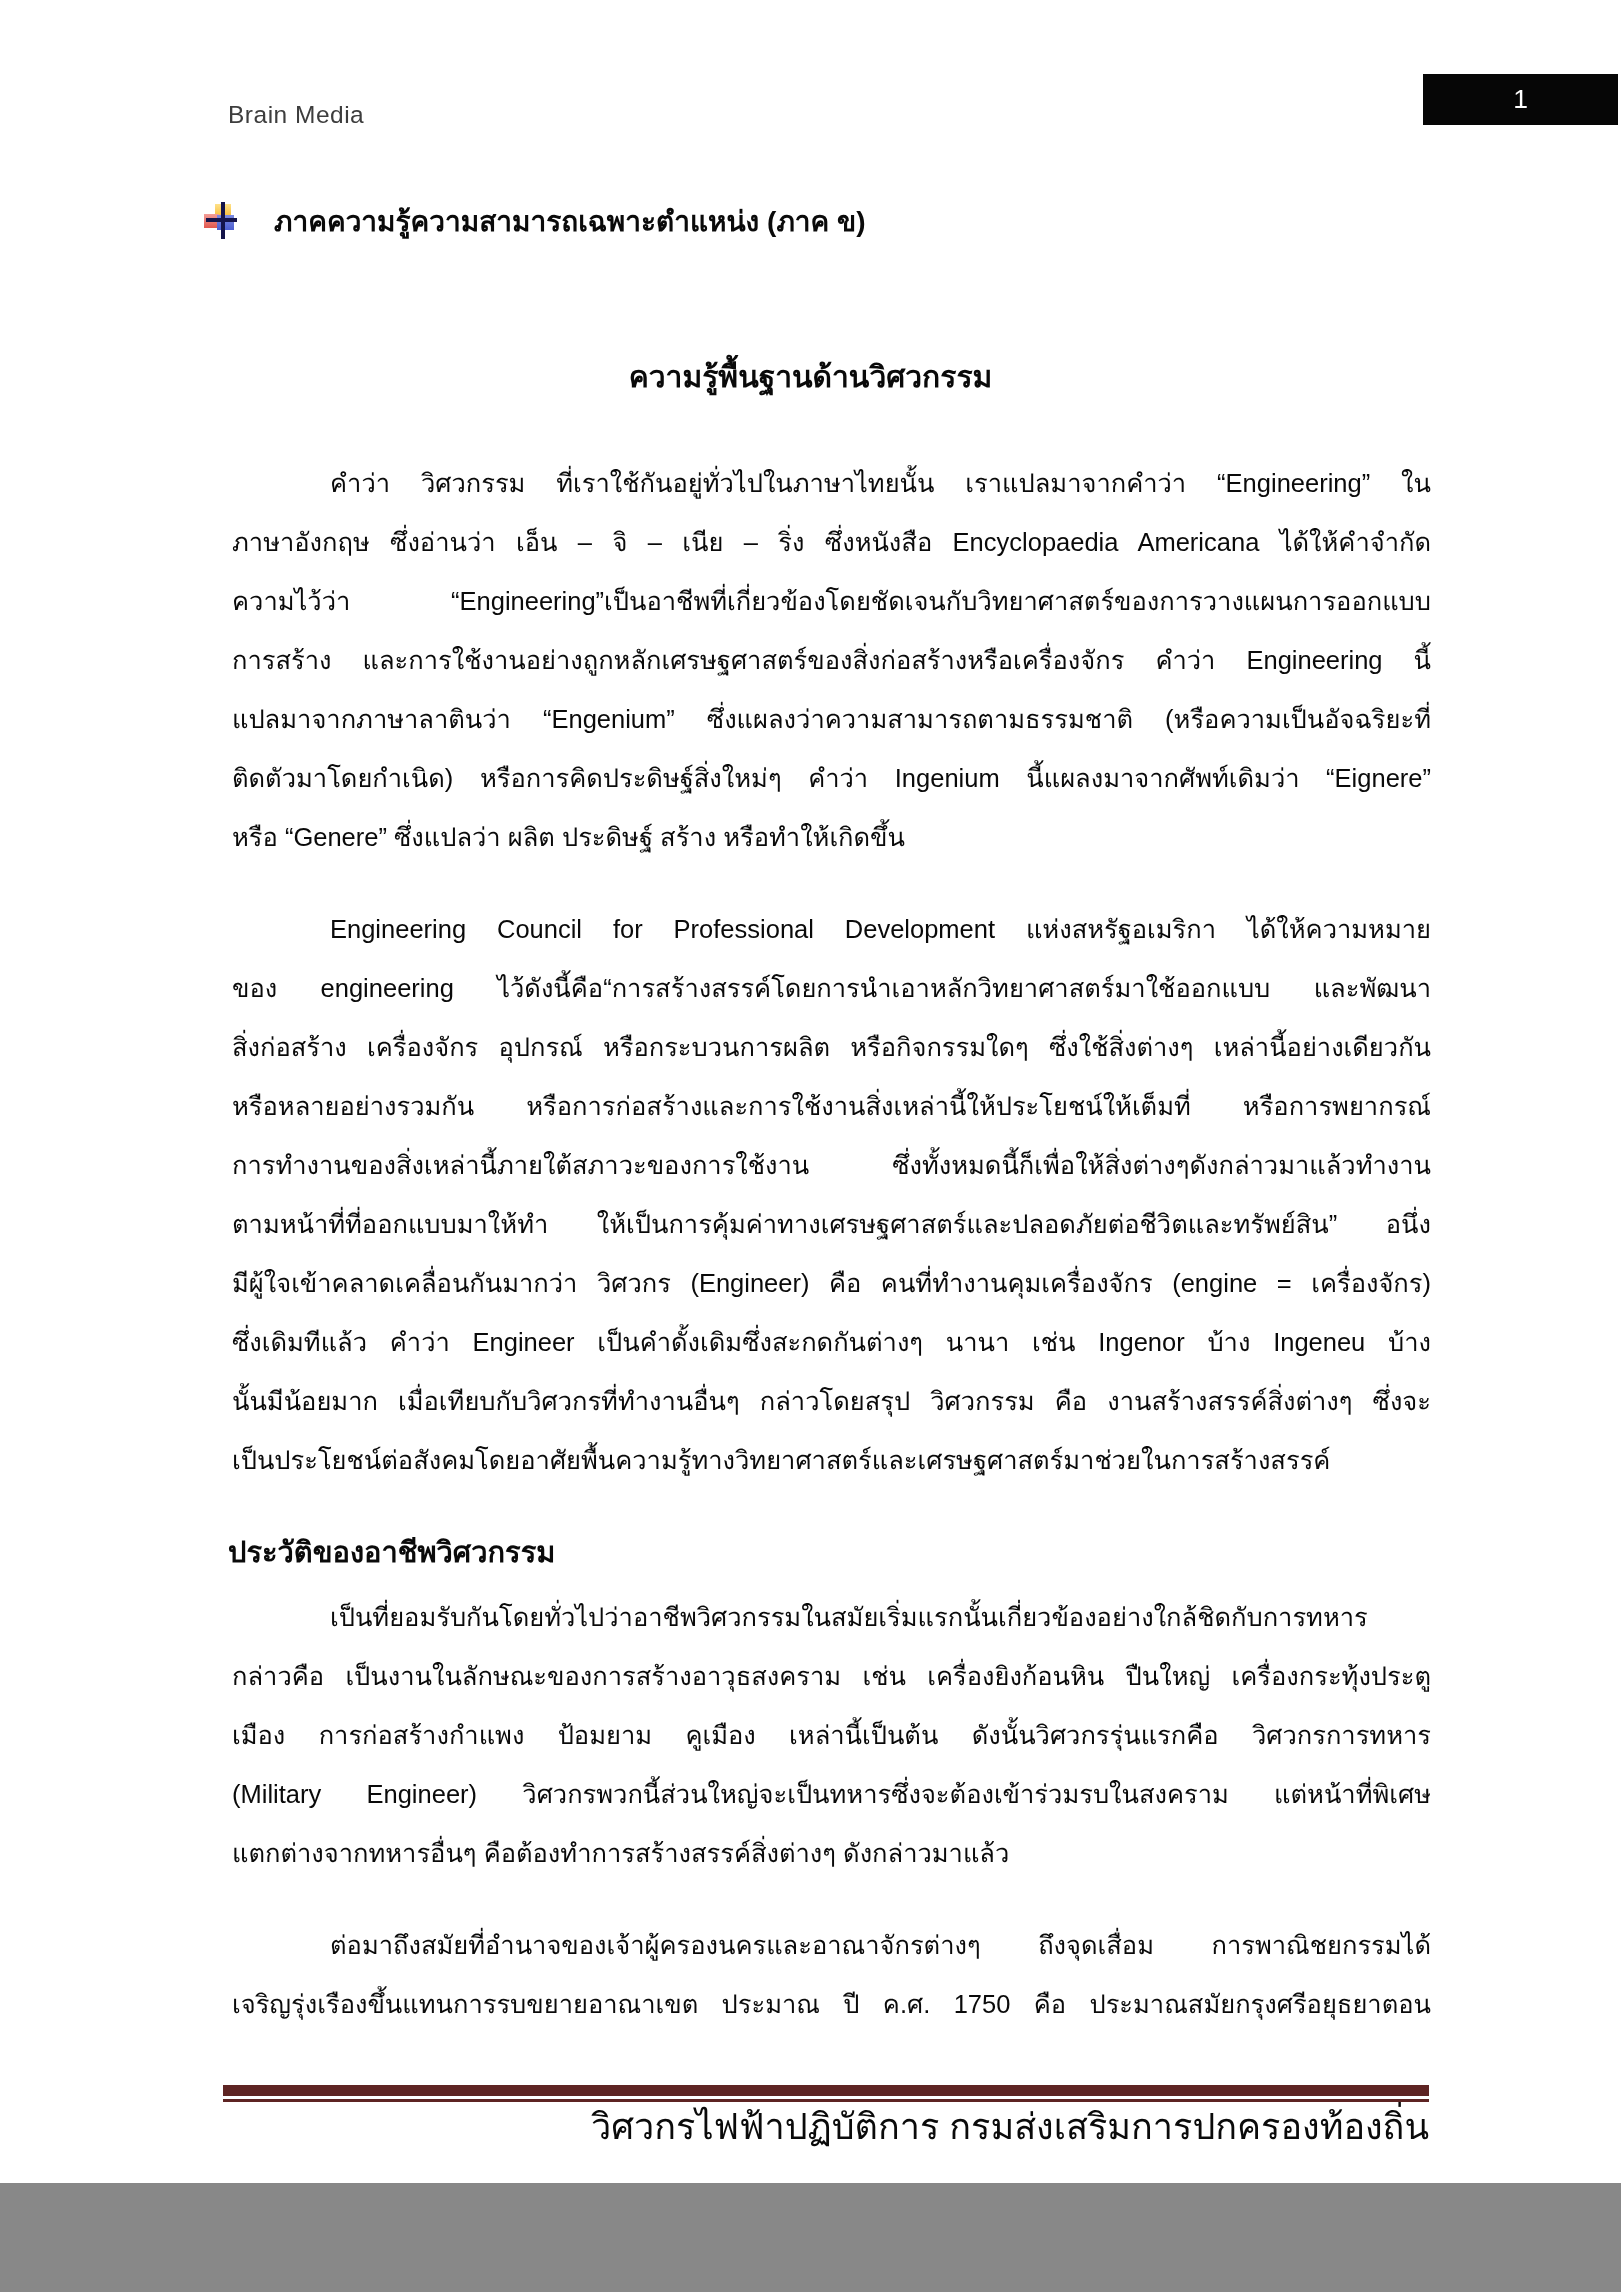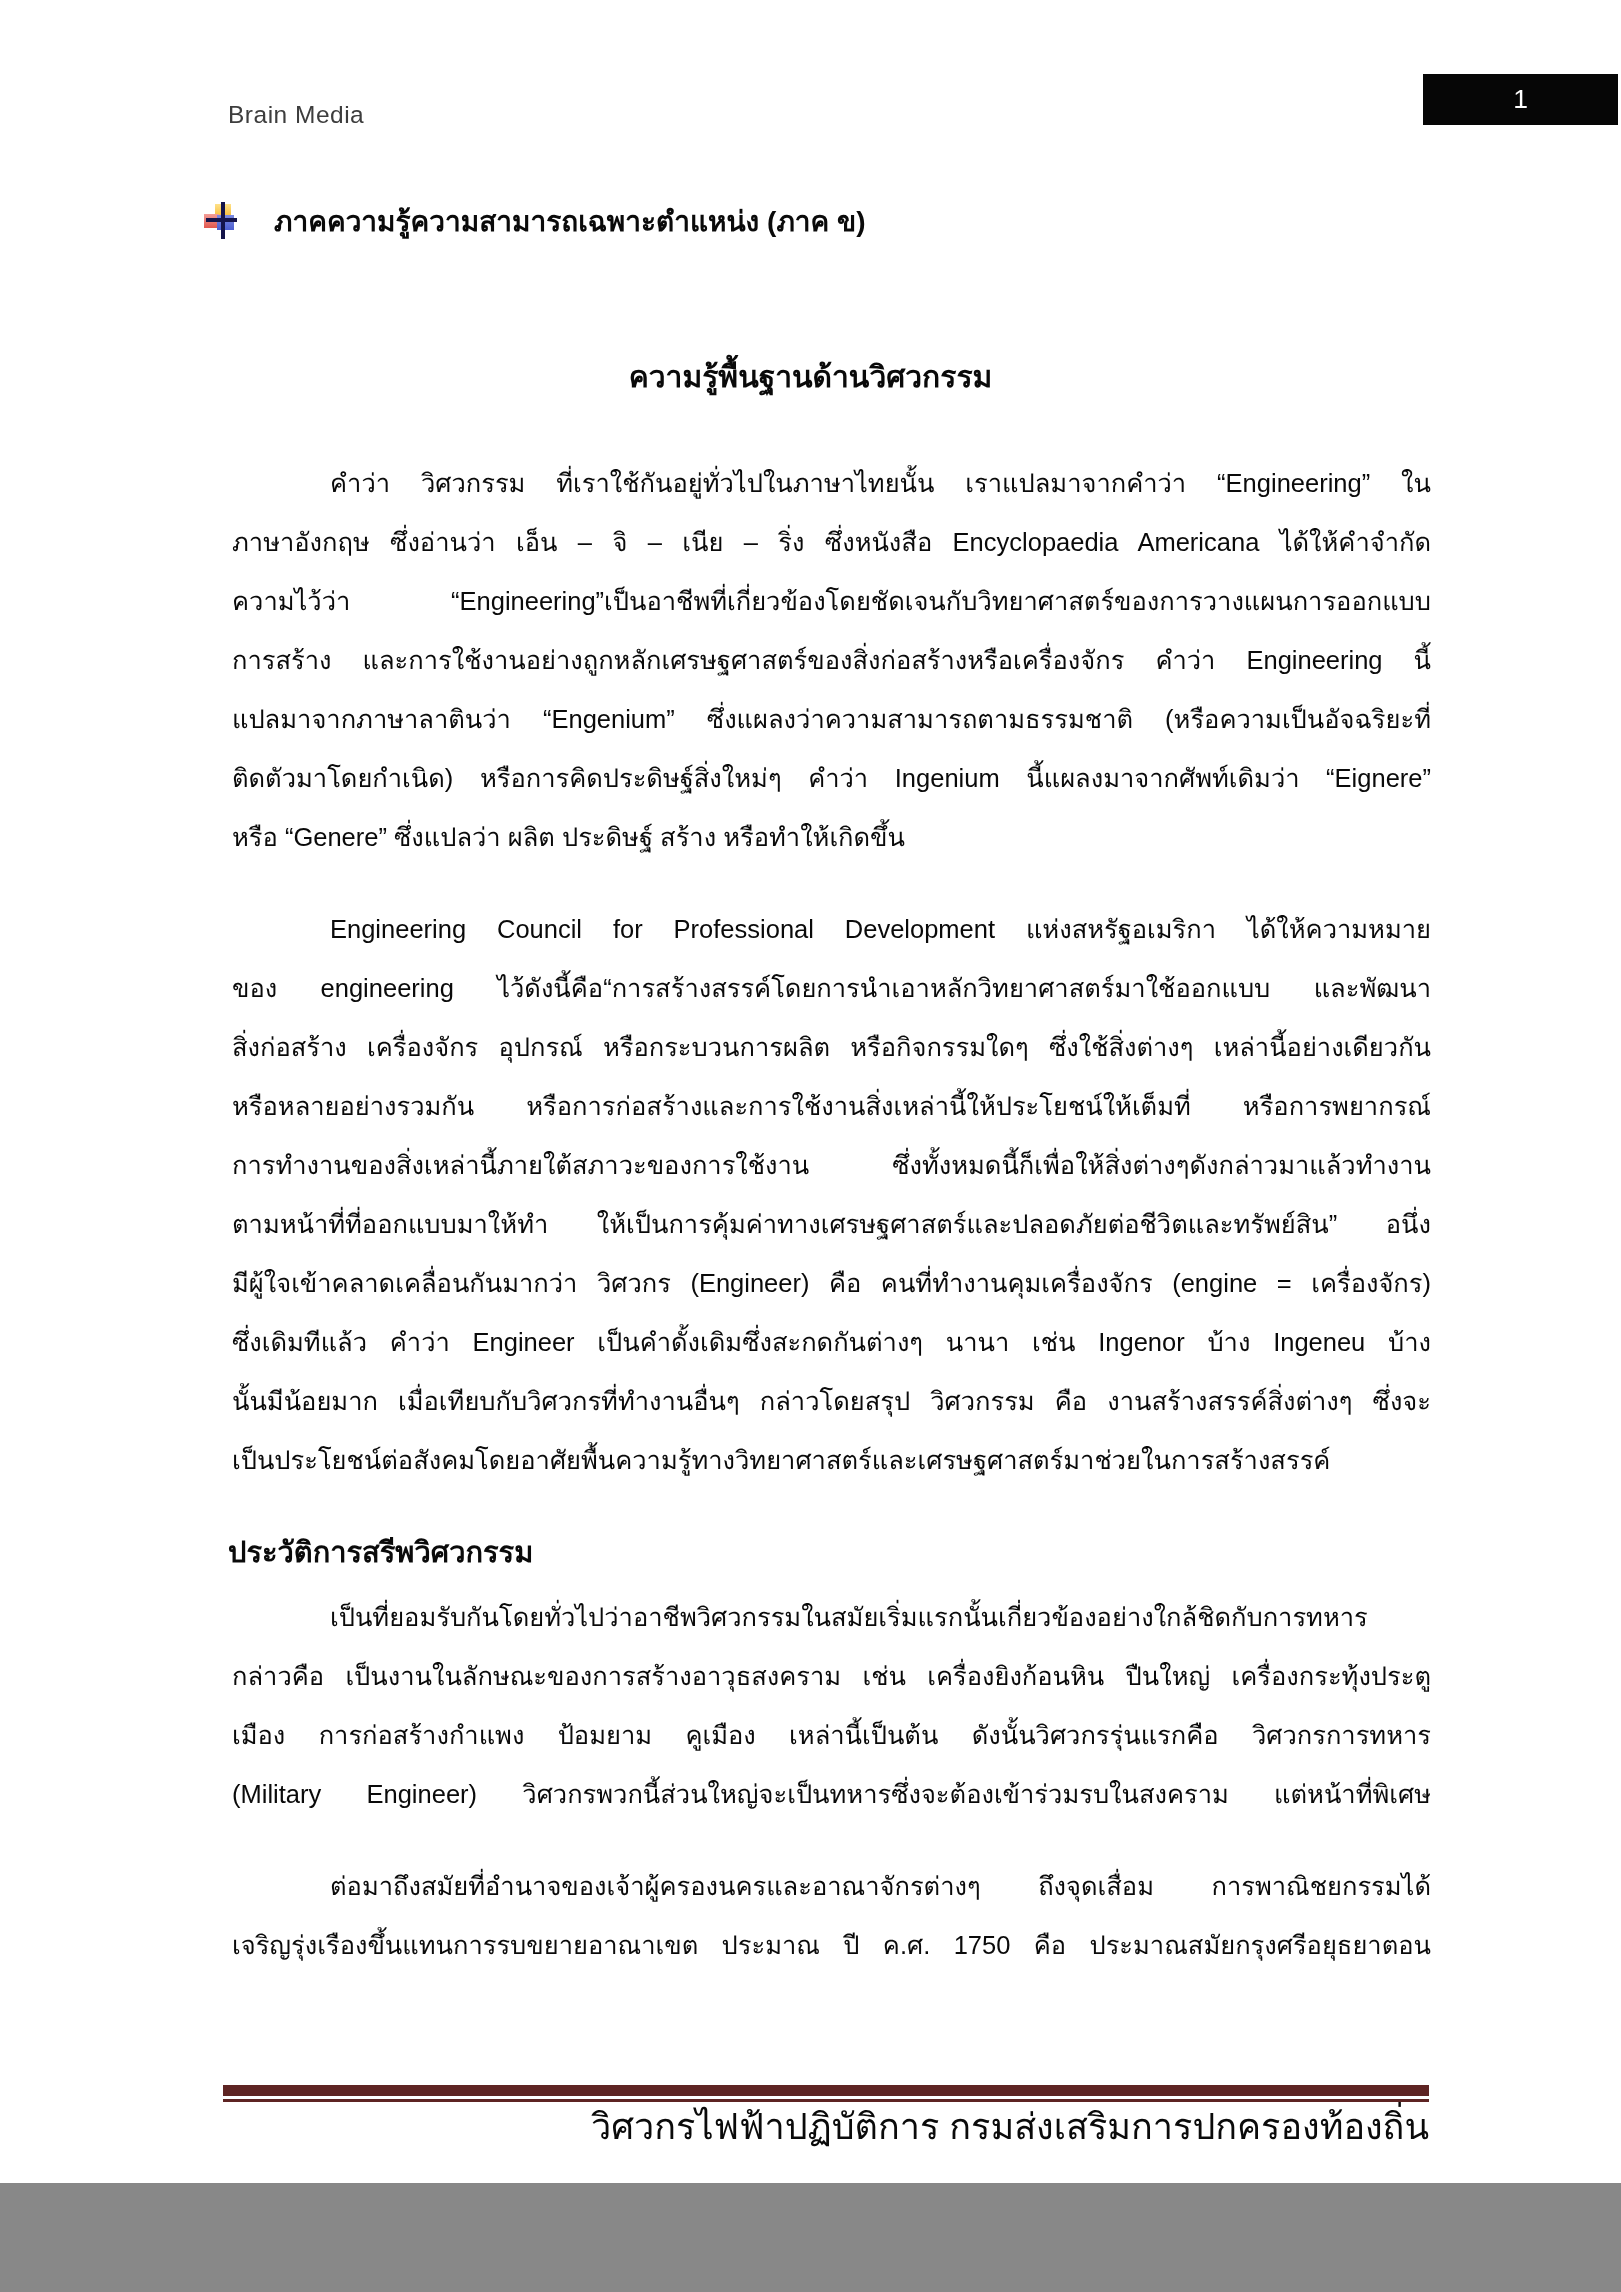--- a/index.html
+++ b/index.html
@@ -109,26 +109,27 @@
         <div class="line">ของ engineering ไว้ดังนี้คือ“การสร้างสรรค์โดยการนำเอาหลักวิทยาศาสตร์มาใช้ออกแบบ และพัฒนา</div>
         <div class="line">สิ่งก่อสร้าง เครื่องจักร อุปกรณ์ หรือกระบวนการผลิต หรือกิจกรรมใดๆ ซึ่งใช้สิ่งต่างๆ เหล่านี้อย่างเดียวกัน</div>
         <div class="line">หรือหลายอย่างรวมกัน หรือการก่อสร้างและการใช้งานสิ่งเหล่านี้ให้ประโยชน์ให้เต็มที่ หรือการพยากรณ์</div>
         <div class="line">การทำงานของสิ่งเหล่านี้ภายใต้สภาวะของการใช้งาน ซึ่งทั้งหมดนี้ก็เพื่อให้สิ่งต่างๆดังกล่าวมาแล้วทำงาน</div>
         <div class="line">ตามหน้าที่ที่ออกแบบมาให้ทำ ให้เป็นการคุ้มค่าทางเศรษฐศาสตร์และปลอดภัยต่อชีวิตและทรัพย์สิน” อนึ่ง</div>
         <div class="line">มีผู้ใจเข้าคลาดเคลื่อนกันมากว่า วิศวกร (Engineer) คือ คนที่ทำงานคุมเครื่องจักร (engine = เครื่องจักร)</div>
         <div class="line">ซึ่งเดิมทีแล้ว คำว่า Engineer เป็นคำดั้งเดิมซึ่งสะกดกันต่างๆ นานา เช่น Ingenor บ้าง Ingeneu บ้าง</div>
         <div class="line">นั้นมีน้อยมาก เมื่อเทียบกับวิศวกรที่ทำงานอื่นๆ กล่าวโดยสรุป วิศวกรรม คือ งานสร้างสรรค์สิ่งต่างๆ ซึ่งจะ</div>
         <div class="line last">เป็นประโยชน์ต่อสังคมโดยอาศัยพื้นความรู้ทางวิทยาศาสตร์และเศรษฐศาสตร์มาช่วยในการสร้างสรรค์</div>
       </div>
-      <div class="section-heading">ประวัติการสรีพวิศวกรรม</div>
+      <div class="section-heading">ประวัติของอาชีพวิศวกรรม</div>
       <div class="para">
         <div class="line first">เป็นที่ยอมรับกันโดยทั่วไปว่าอาชีพวิศวกรรมในสมัยเริ่มแรกนั้นเกี่ยวข้องอย่างใกล้ชิดกับการทหาร</div>
         <div class="line">กล่าวคือ เป็นงานในลักษณะของการสร้างอาวุธสงคราม เช่น เครื่องยิงก้อนหิน ปืนใหญ่ เครื่องกระทุ้งประตู</div>
         <div class="line">เมือง การก่อสร้างกำแพง ป้อมยาม คูเมือง เหล่านี้เป็นต้น ดังนั้นวิศวกรรุ่นแรกคือ วิศวกรการทหาร</div>
         <div class="line">(Military Engineer) วิศวกรพวกนี้ส่วนใหญ่จะเป็นทหารซึ่งจะต้องเข้าร่วมรบในสงคราม แต่หน้าที่พิเศษ</div>
+        <div class="line last">แตกต่างจากทหารอื่นๆ คือต้องทำการสร้างสรรค์สิ่งต่างๆ ดังกล่าวมาแล้ว</div>
       </div>
       <div class="para">
         <div class="line first">ต่อมาถึงสมัยที่อำนาจของเจ้าผู้ครองนครและอาณาจักรต่างๆ ถึงจุดเสื่อม การพาณิชยกรรมได้</div>
         <div class="line">เจริญรุ่งเรืองขึ้นแทนการรบขยายอาณาเขต ประมาณ ปี ค.ศ. 1750 คือ ประมาณสมัยกรุงศรีอยุธยาตอน</div>
       </div>
     </div>
 
   <div class="footer-rule">
     <div class="thick" style="background: rgb(94, 36, 35);"></div>
     <div class="gap"></div>

